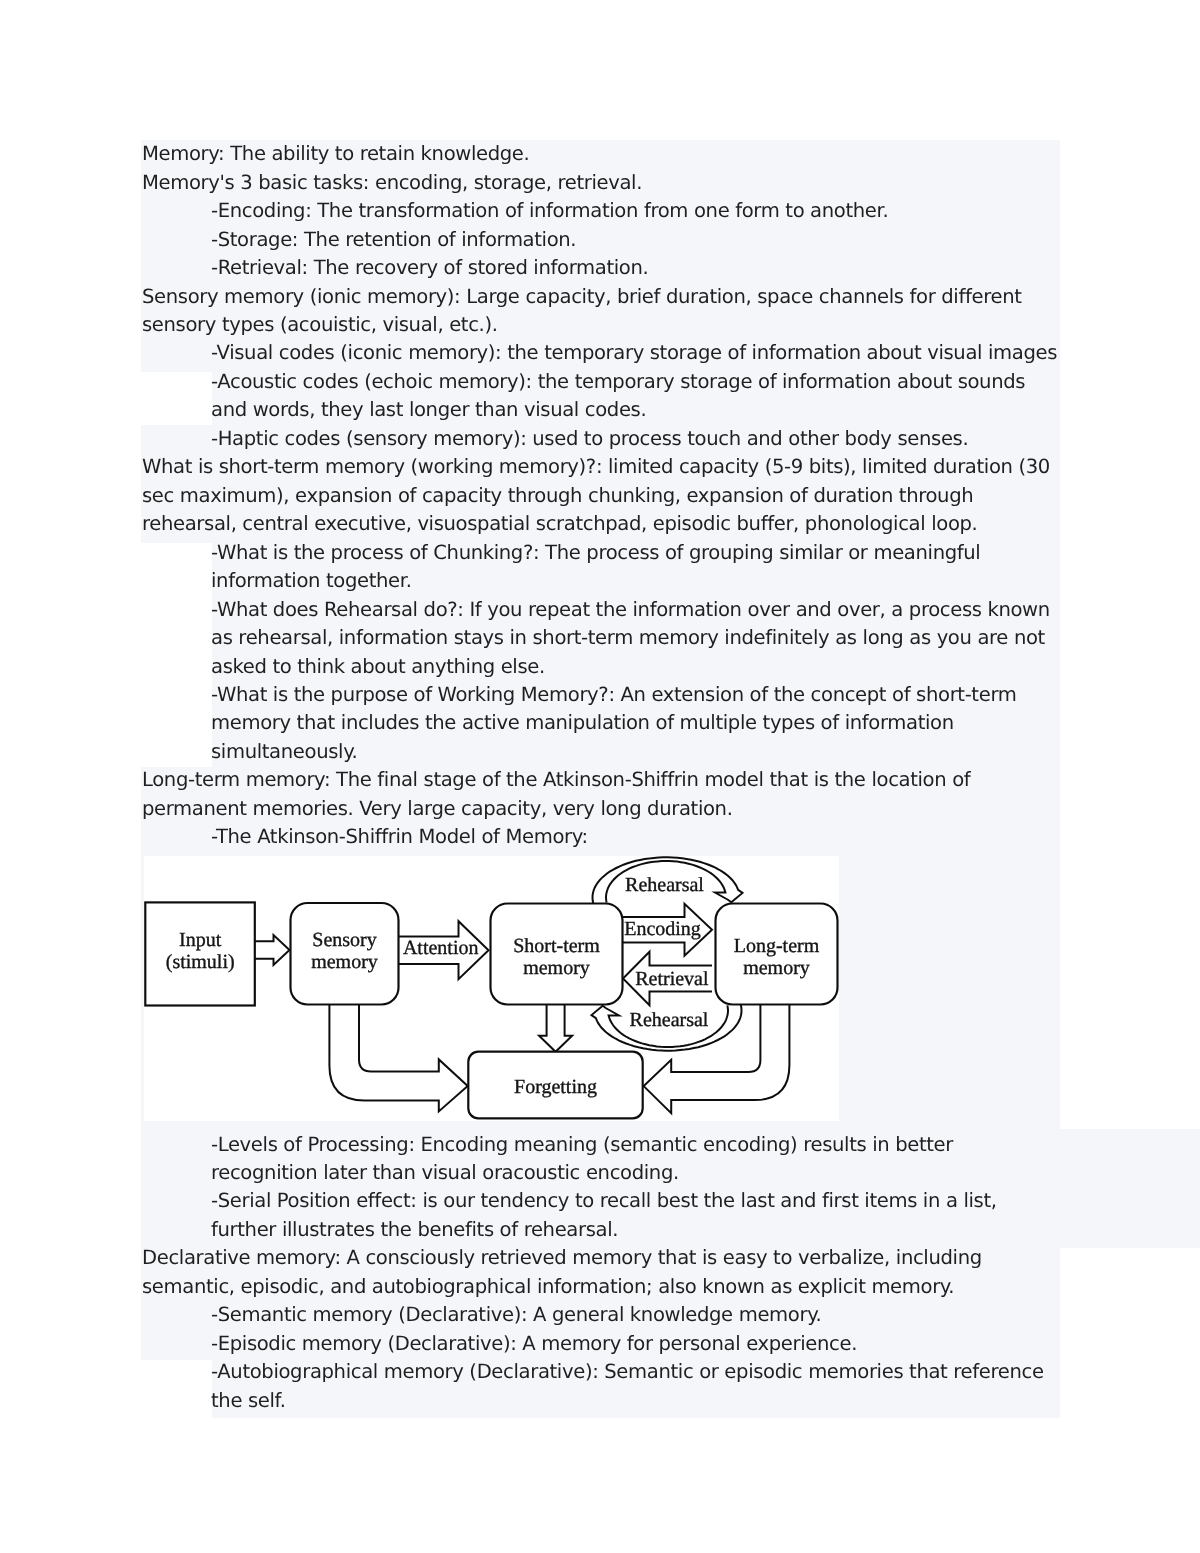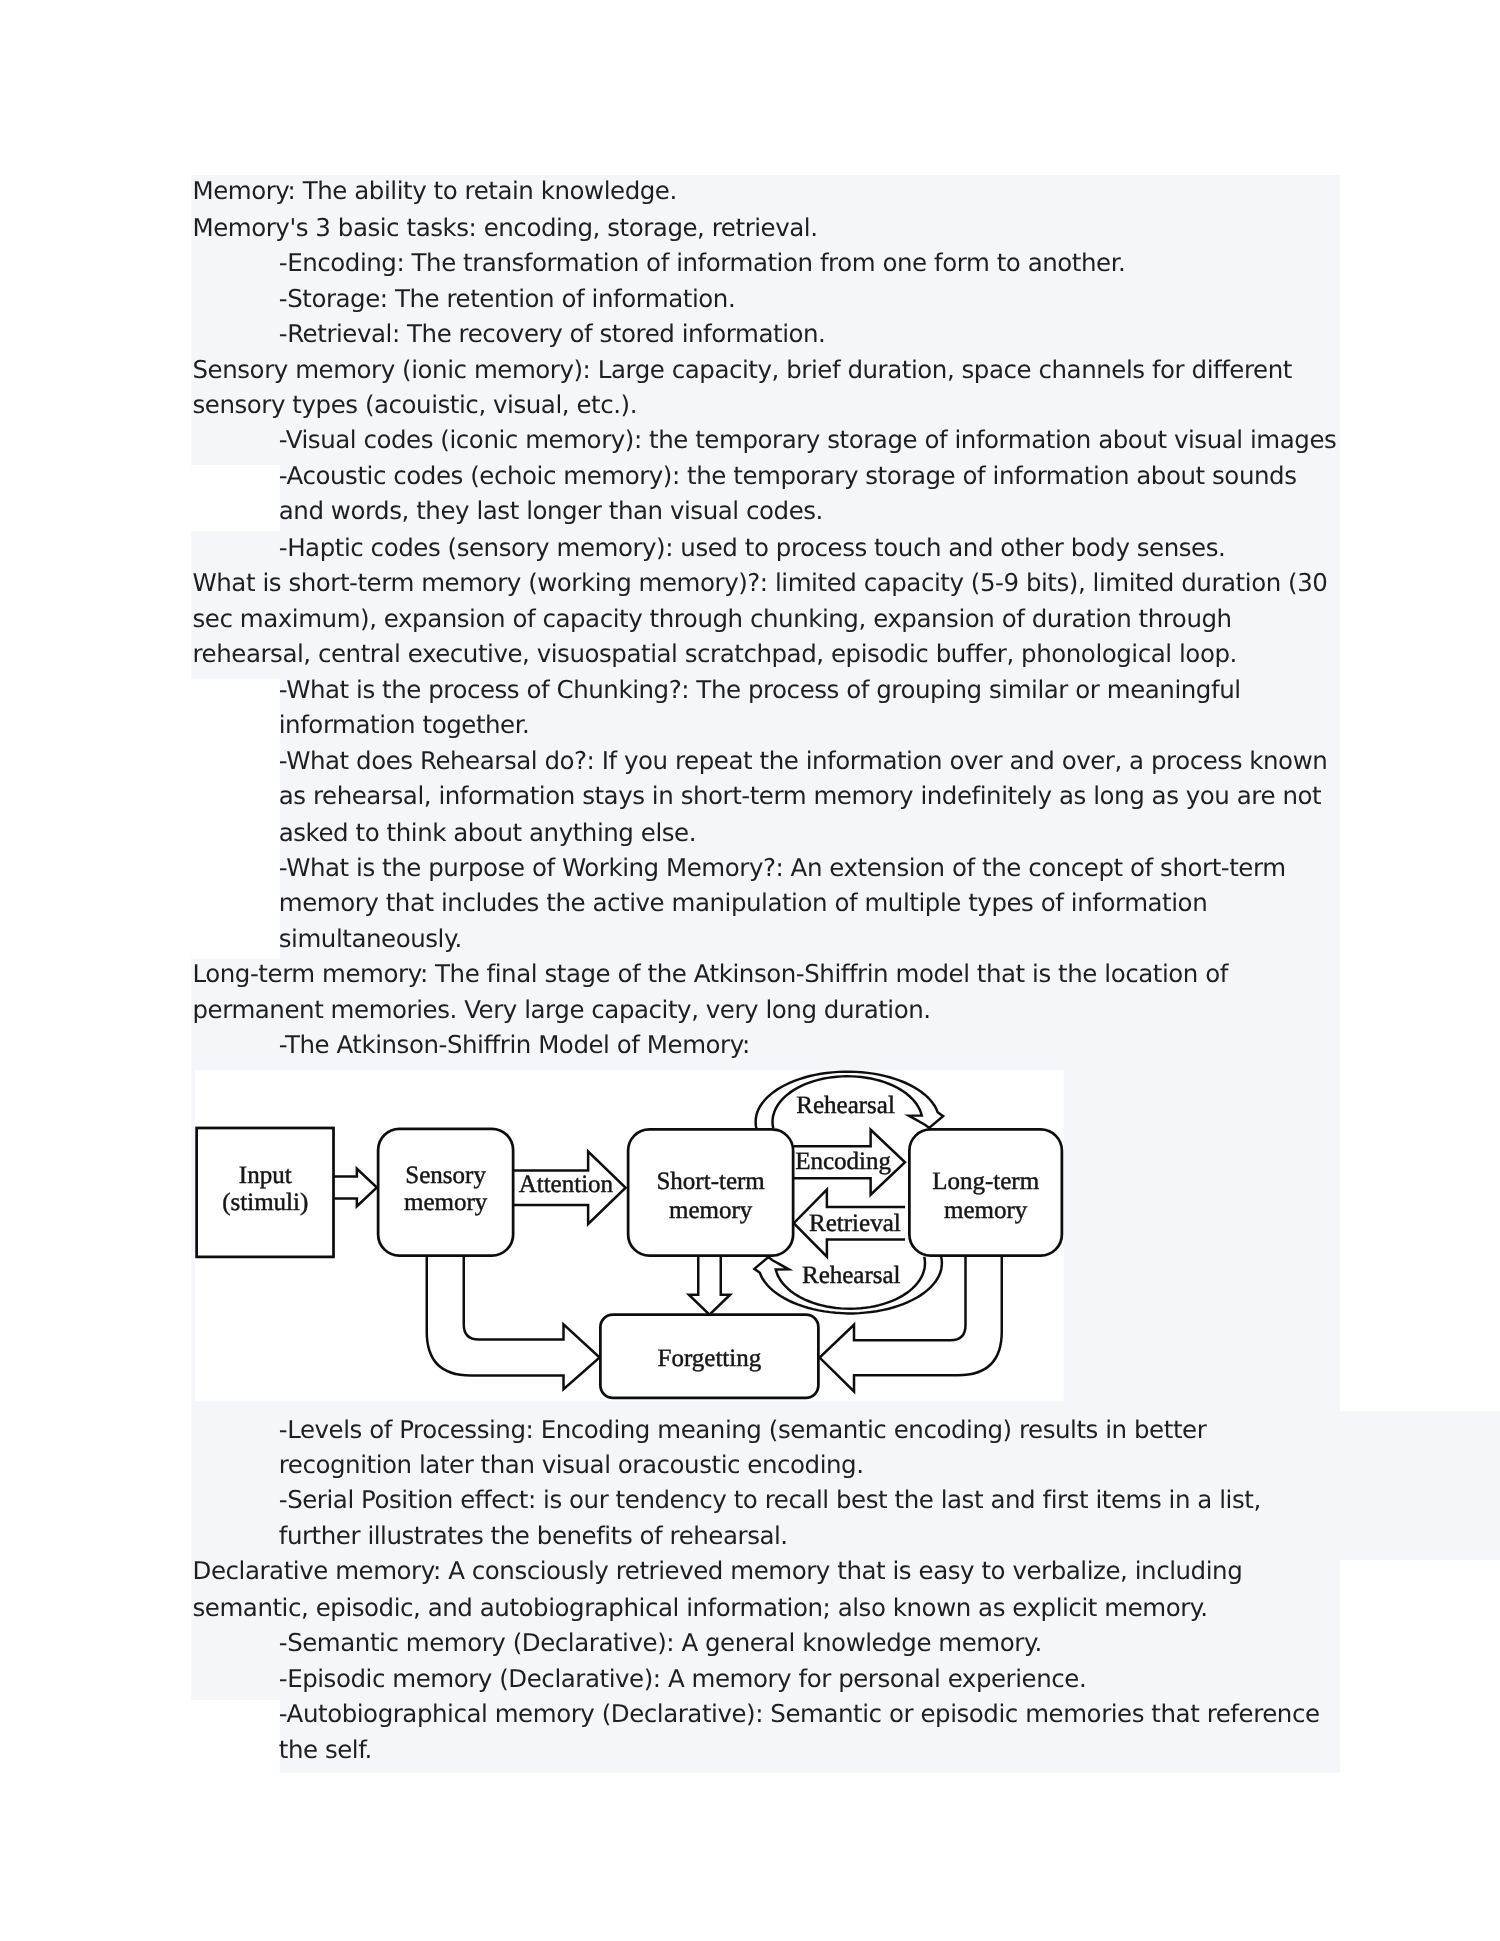--- a/index.html
+++ b/index.html
@@ -1,19 +1,19 @@
 <!DOCTYPE html>
 <html><head>
 <meta charset="utf-8">
 <style>
   html,body{margin:0;padding:0;}
   body{width:1200px;height:1553px;position:relative;overflow:hidden;
         background:#ffffff;font-family:"DejaVu Sans",sans-serif;
         -webkit-font-smoothing:antialiased;text-rendering:geometricPrecision;}
-  .page{position:absolute;left:12px;top:0;width:1072px;height:1553px;background:#ffffff;}
+  .page{position:absolute;left:0;top:0;width:1072px;height:1553px;background:#ffffff;}
   .hl{position:absolute;background:#f4f6fa;}
   .wh{position:absolute;background:#ffffff;}
   .ln{position:absolute;white-space:pre;font-size:19.6px;color:#1f1f1f;
        letter-spacing:-0.36px;line-height:0;transform:translateY(-0.5px);}
   .textblock{opacity:0.999;}
   .figwrap{position:absolute;}
 </style>
 </head>
 <body>
 

